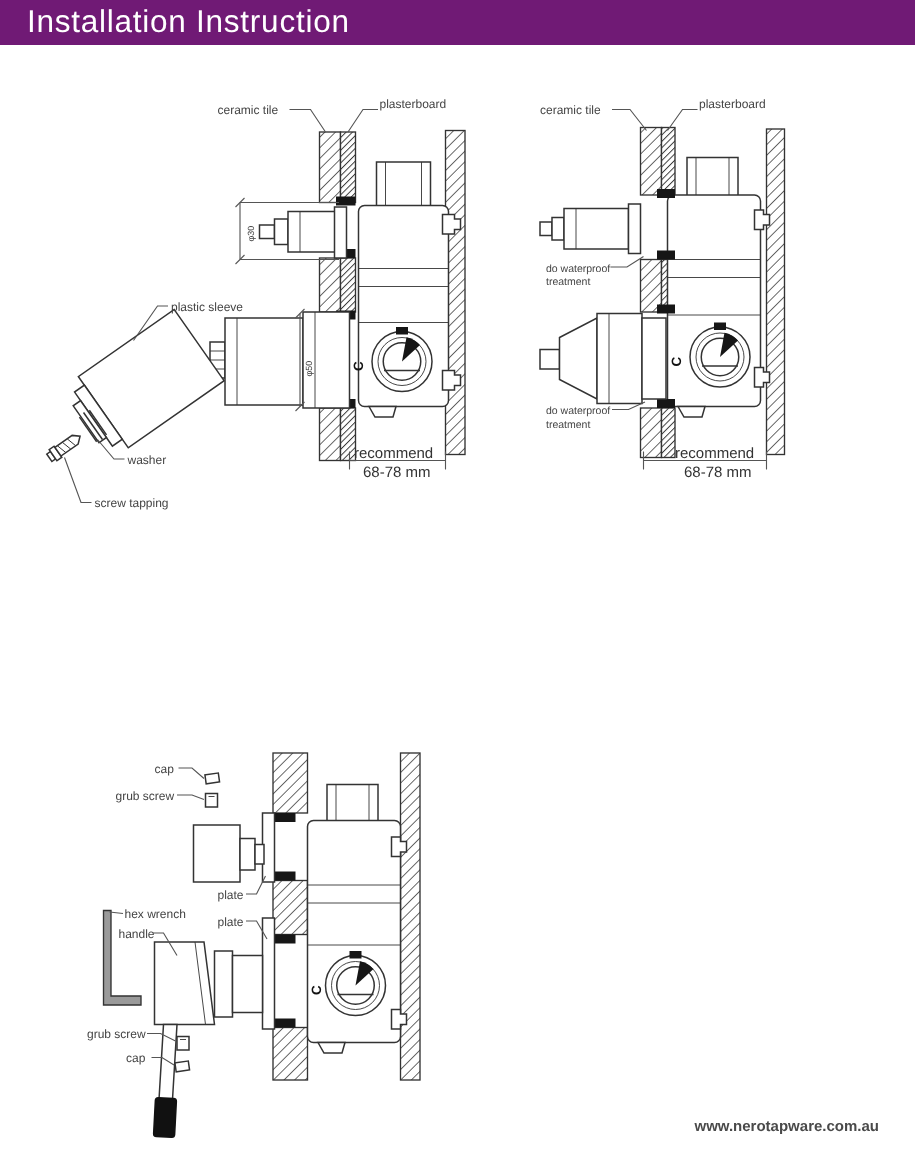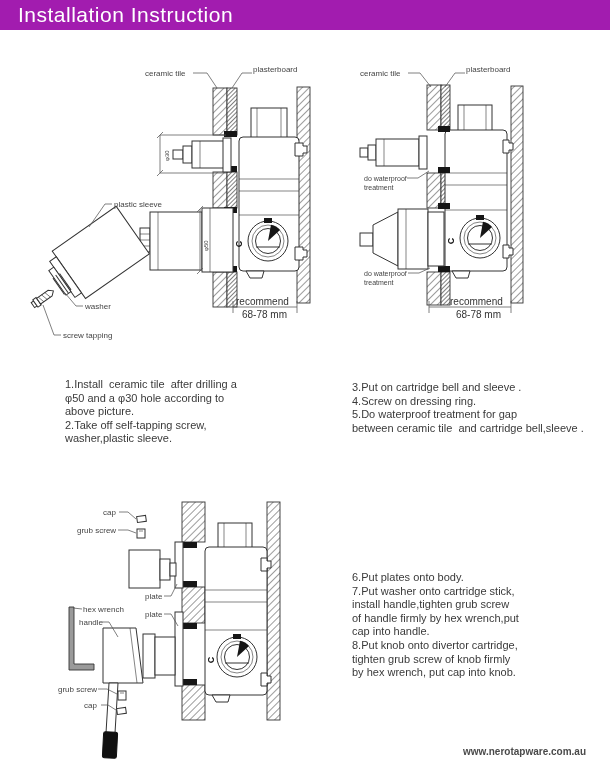--- a/index.html
+++ b/index.html
@@ -3,21 +3,21 @@
 <meta charset="utf-8">
 <style>
   * { margin:0; padding:0; box-sizing:border-box; }
   html,body { background:#fff; }
   .page {
     position:relative; width:610px; height:779px; background:#fff;
     font-family:"Liberation Sans", sans-serif; overflow:hidden;
   }
   .header {
     position:absolute; left:0; top:0; width:610px; height:30px;
-    background:#a21caf; color:#fff; display:flex; align-items:center;
+    background:#701a75; color:#fff; display:flex; align-items:center;
     padding-left:18px; font-size:21px; letter-spacing:0.5px;
   }
   .diagram { position:absolute; }
   .instr {
     position:absolute; white-space:pre-wrap; font-size:11px;
     line-height:13.6px; color:#3a3a3a;
   }
   .footer {
     position:absolute; top:746px; right:24px; font-size:10px; color:#4a4a4a;font-weight:bold;
   }
@@ -351,35 +351,18 @@
       <text class="lbl" x="39" y="145">handle</text>
       <polyline class="leader" points="62,142 69,142 78,157"></polyline>
       <text class="lbl" x="18" y="212">grub screw</text>
       <polyline class="leader" points="58,209 67,209 77,214"></polyline>
       <text class="lbl" x="44" y="228">cap</text>
       <polyline class="leader" points="61,225 68,225 76,230"></polyline>
       <text class="cmark" transform="translate(174,180) rotate(-90)" text-anchor="middle">C</text>
     </g>
   </svg>
 
-  <div class="instr" style="left:65px; top:378px; width:240px;">1.Install  ceramic tile  after drilling a
-φ50 and a φ30 hole according to
-above picture.
-2.Take off self-tapping screw,
-washer,plastic sleeve.</div>
-
-  <div class="instr" style="left:352px; top:381px; width:252px;">3.Put on cartridge bell and sleeve .
-4.Screw on dressing ring.
-5.Do waterproof treatment for gap
-between ceramic tile  and cartridge bell,sleeve .</div>
-
-  <div class="instr" style="left:352px; top:571px; width:252px;">6.Put plates onto body.
-7.Put washer onto cartridge stick,
-install handle,tighten grub screw
-of handle firmly by hex wrench,put
-cap into handle.
-8.Put knob onto divertor cartridge,
-tighten grub screw of knob firmly
-by hex wrench, put cap into knob.</div>
+
+
 
   <div class="footer">www.nerotapware.com.au</div>
 
 </div>
 
 </body></html>

